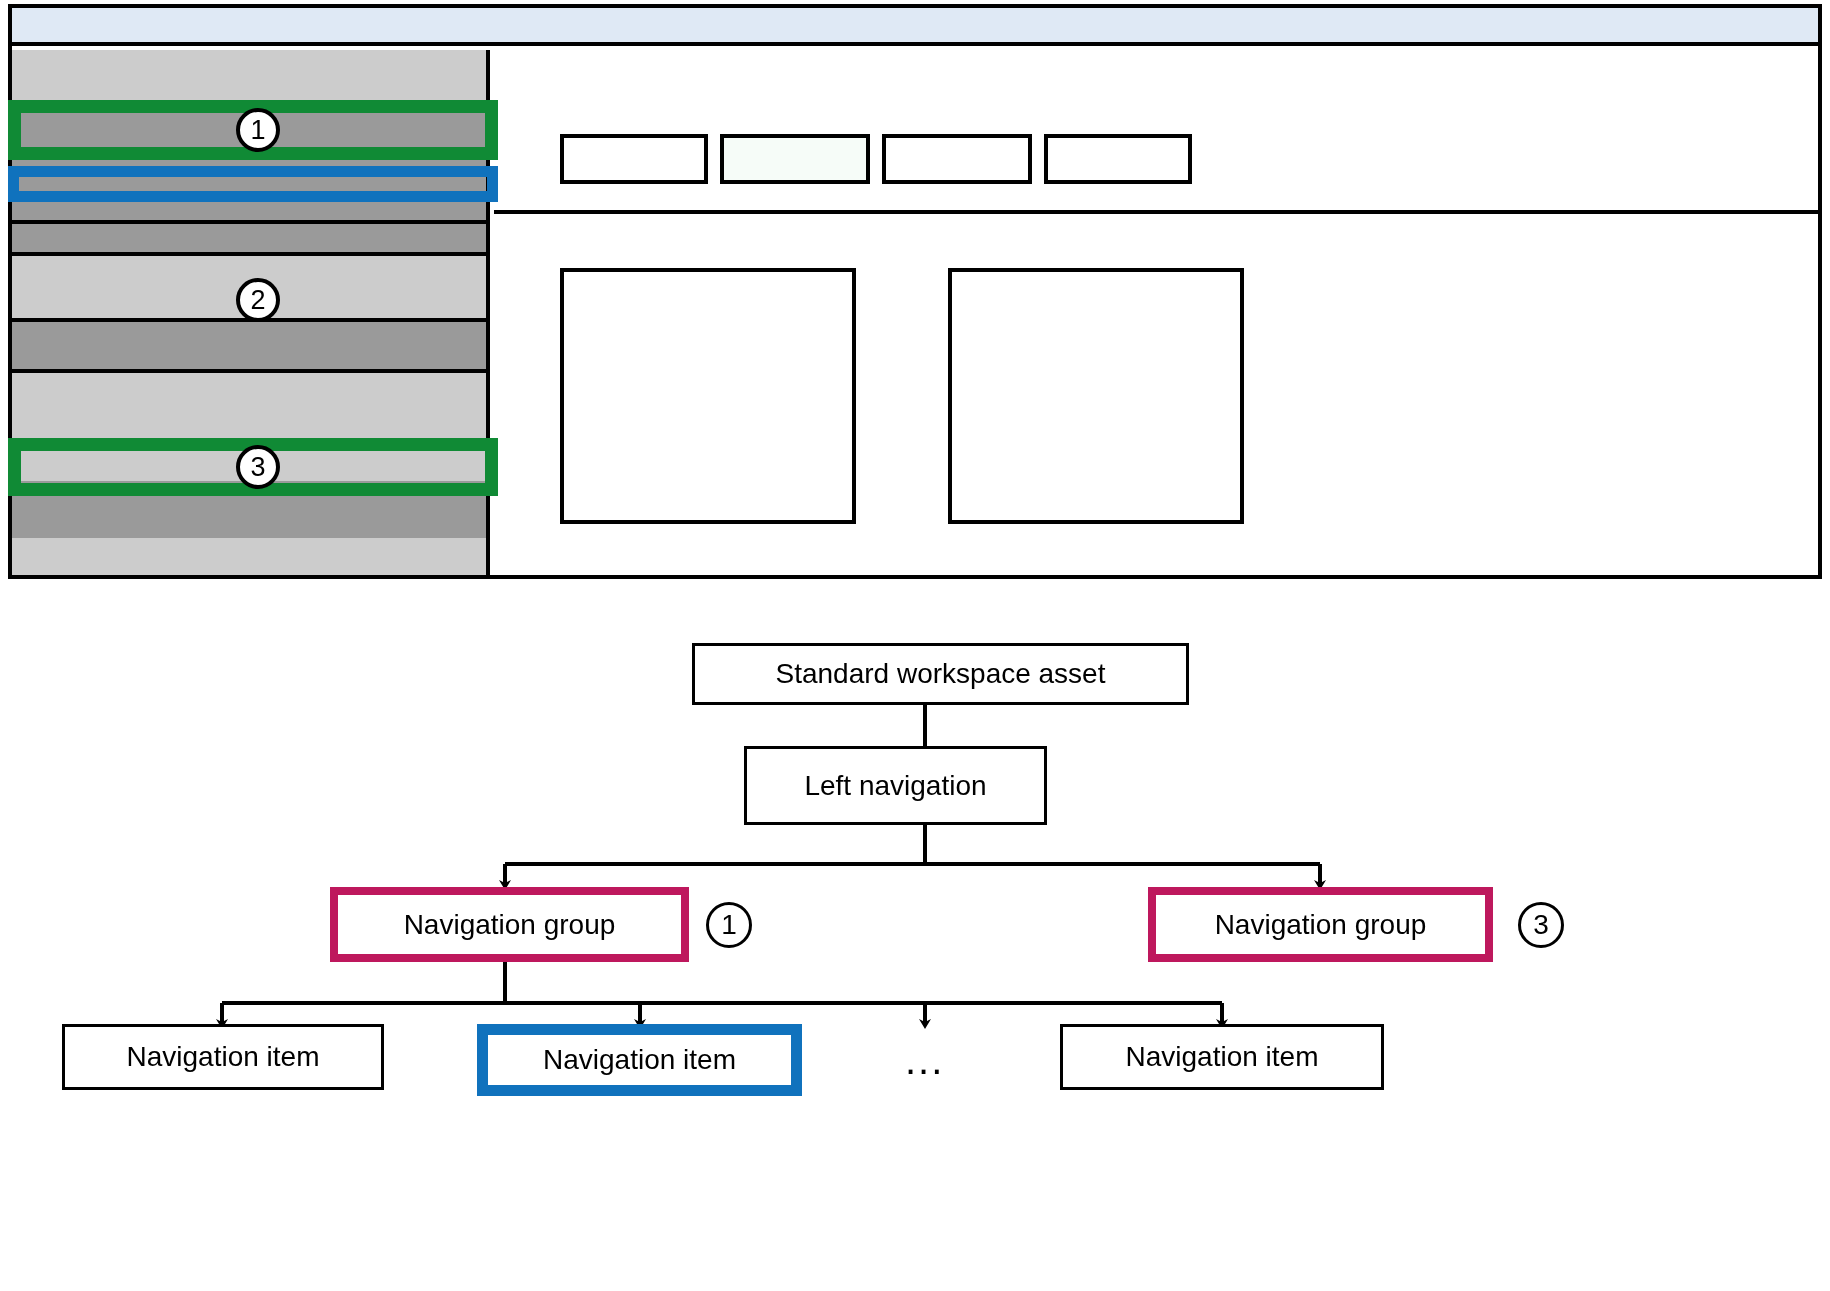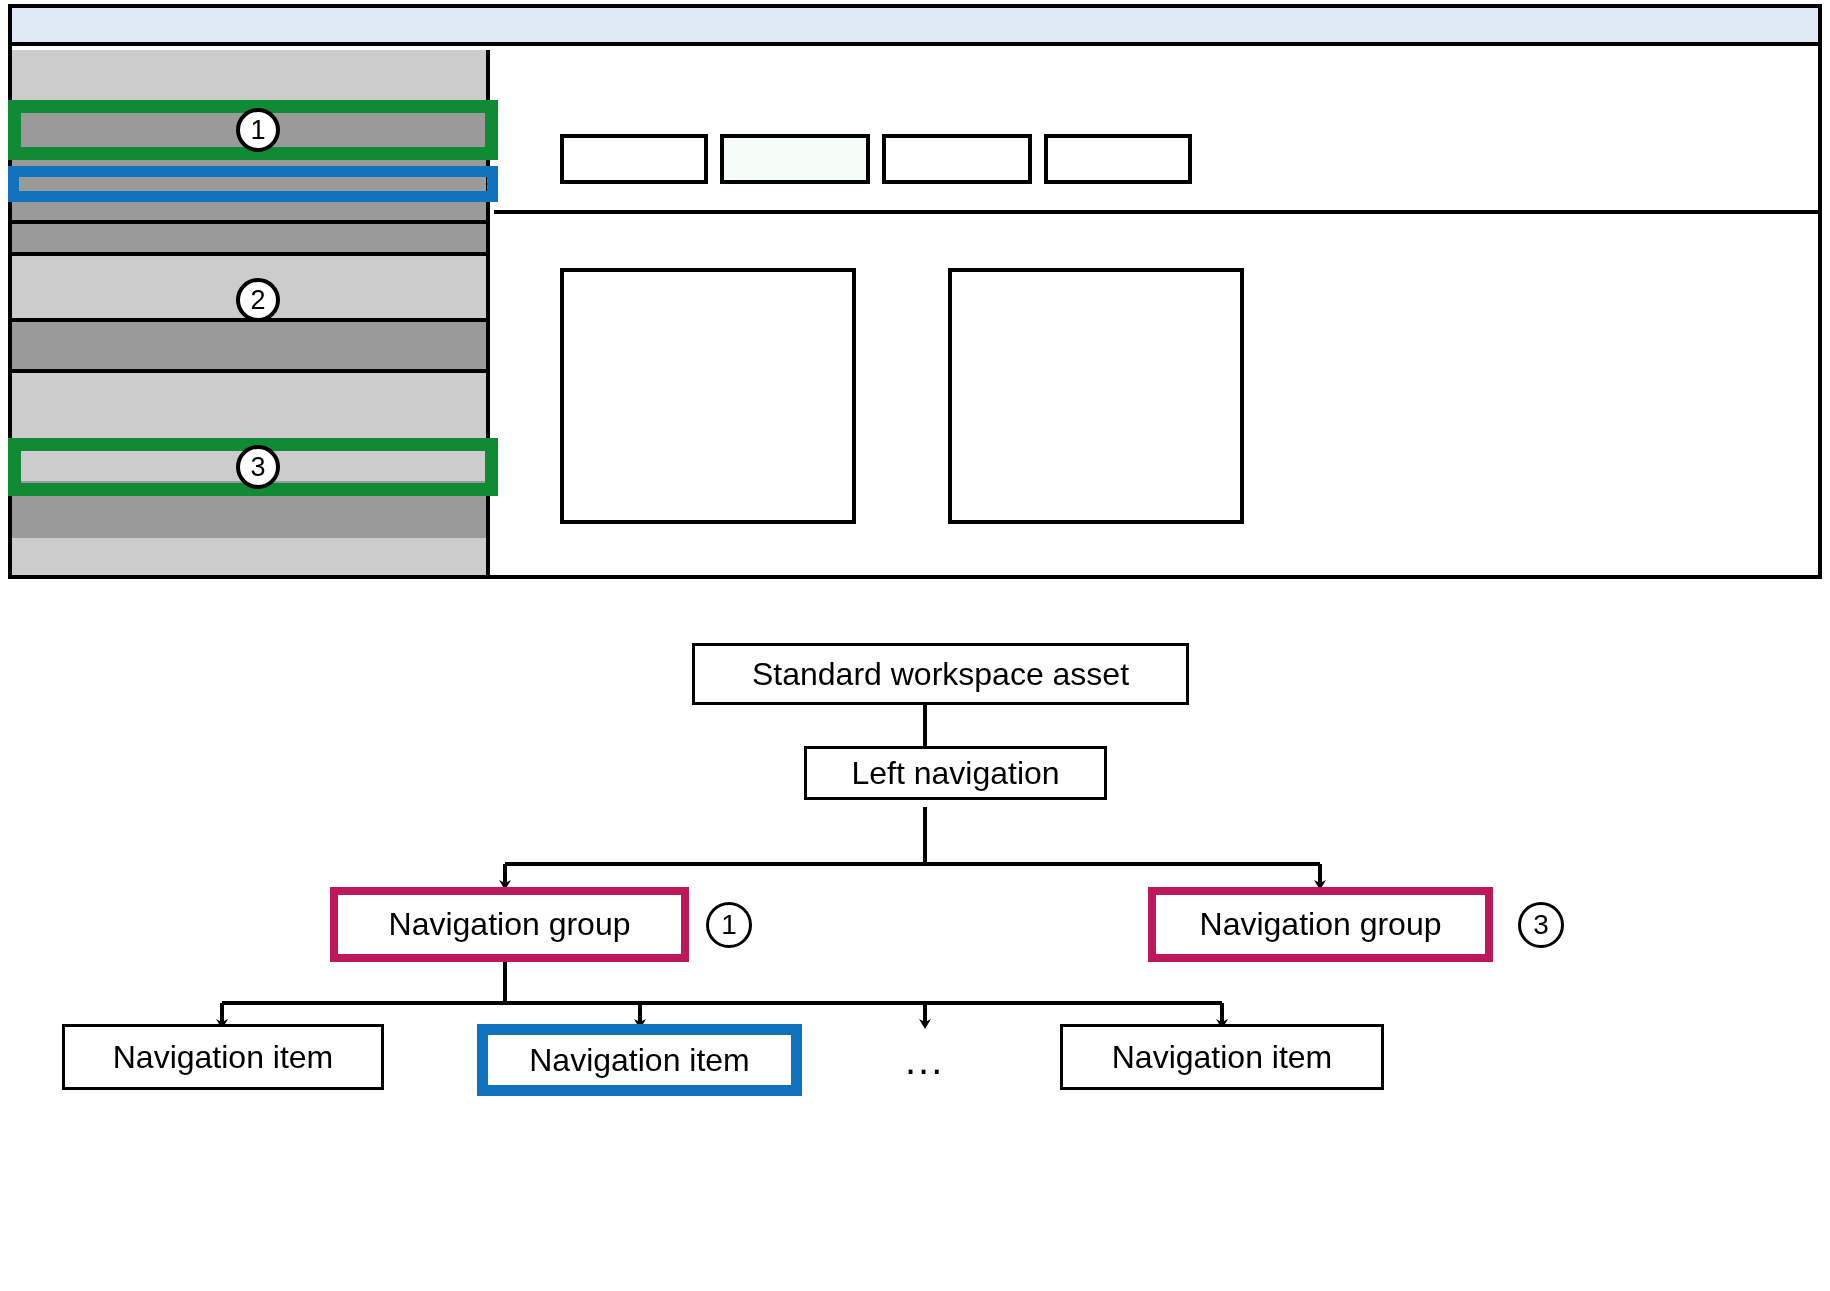--- a/index.html
+++ b/index.html
@@ -40,21 +40,21 @@
   .tab-box{position:absolute;top:84px;height:50px;border:4px solid #000;
            box-sizing:border-box;background:#ffffff;}
   .tab-box.tinted{background:#f6fcf8;}
 
   .card-box{position:absolute;border:4px solid #000;box-sizing:border-box;background:#fff;}
 
   
   #tree{position:absolute;left:0;top:600px;width:1830px;height:691px;}
   .node{position:absolute;box-sizing:border-box;background:#fff;border:3px solid #000;
         display:flex;align-items:center;justify-content:center;
-        font-size:32px;color:#000;white-space:nowrap;
+        font-size:28px;color:#000;white-space:nowrap;
         font-family:"Liberation Sans","DejaVu Sans",sans-serif;}
   .node.ghl{border:8px solid #be185d;}
   .node.bhl{border:11px solid #1072bd;}
   .node .inner{border:3px solid #000;width:100%;height:100%;
                display:flex;align-items:center;justify-content:center;background:#fff;}
   .node.ghl .inner,.node.bhl .inner{border:0;}
 
   .tbadge{position:absolute;width:46px;height:46px;border-radius:50%;
           border:3px solid #000;background:#fff;box-sizing:border-box;
           display:flex;align-items:center;justify-content:center;font-size:28px;}
@@ -132,21 +132,21 @@
     <line x1="505" y1="362" x2="505" y2="403" stroke="#000" stroke-width="4"></line>
     <line x1="222" y1="403" x2="1222" y2="403" stroke="#000" stroke-width="4"></line>
     <line x1="222" y1="403" x2="222" y2="424" stroke="#000" stroke-width="4" marker-end="url(#arrow)"></line>
     <line x1="640" y1="403" x2="640" y2="424" stroke="#000" stroke-width="4" marker-end="url(#arrow)"></line>
     <line x1="925" y1="403" x2="925" y2="424" stroke="#000" stroke-width="4" marker-end="url(#arrow)"></line>
     <line x1="1222" y1="403" x2="1222" y2="424" stroke="#000" stroke-width="4" marker-end="url(#arrow)"></line>
   </svg>
 
   <div class="node" style="left:692px;top:43px;width:497px;height:62px;">Standard workspace asset</div>
 
-  <div class="node" style="left:804px;top:146px;width:303px;height:54px;">Left navigation</div>
+  <div class="node" style="left:744px;top:146px;width:303px;height:79px;">Left navigation</div>
 
   <div class="node ghl" style="left:330px;top:287px;width:359px;height:75px;">
     <span class="inner">Navigation group</span>
   </div>
   <div class="tbadge" style="left:706px;top:302px;">1</div>
 
   <div class="node ghl" style="left:1148px;top:287px;width:345px;height:75px;">
     <span class="inner">Navigation group</span>
   </div>
   <div class="tbadge" style="left:1518px;top:302px;">3</div>

